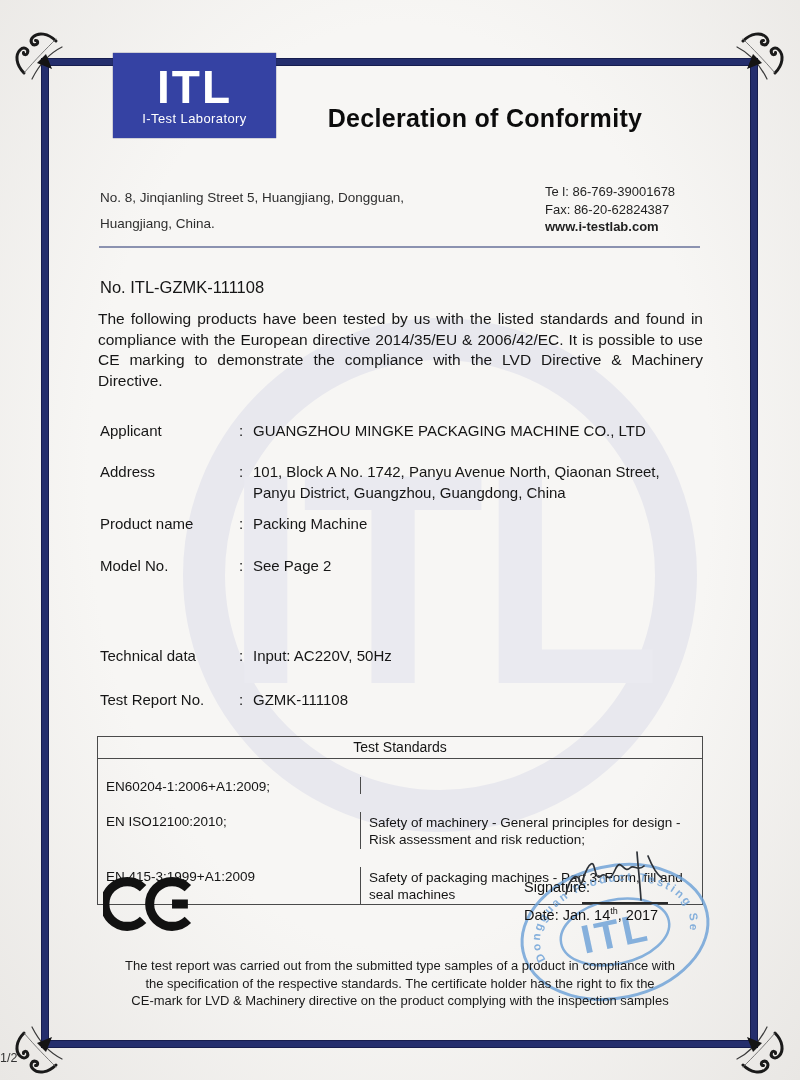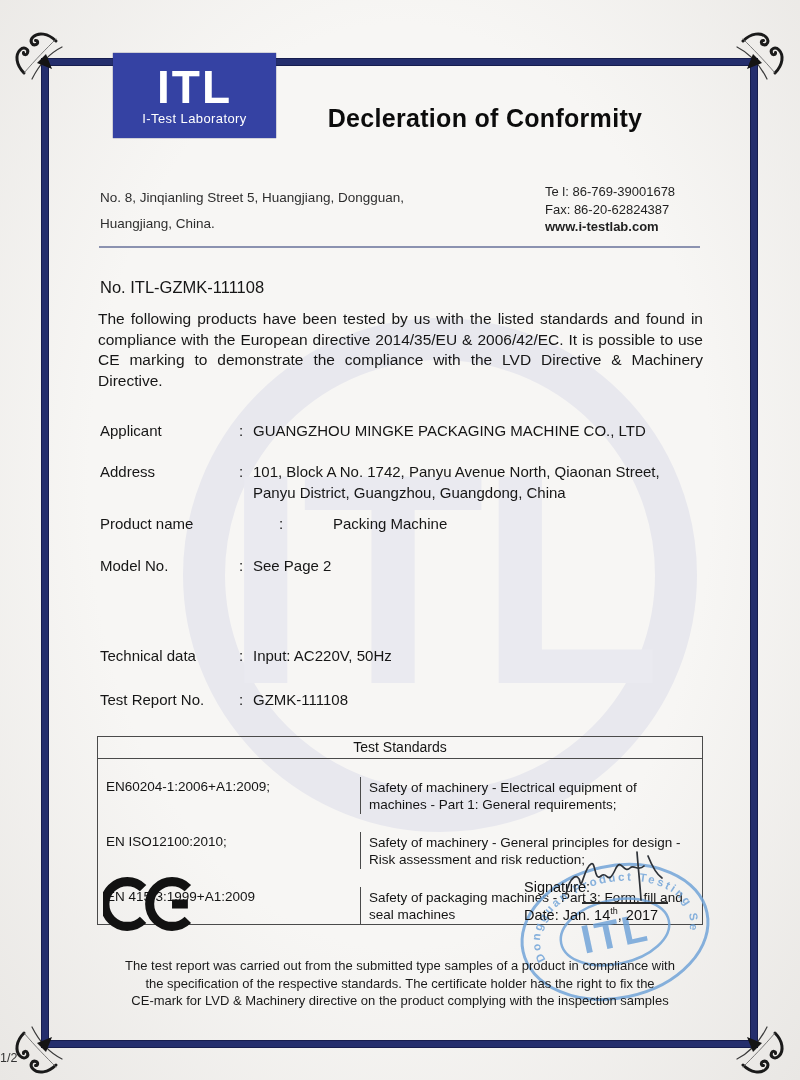--- a/index.html
+++ b/index.html
@@ -56,21 +56,21 @@
   }
 
   .field {
     position:absolute; left:100px; width:606px; z-index:2;
     display:grid; grid-template-columns:139px 14px 1fr;
     font-size:15px; line-height:20.5px; color:#161616;
   }
   .field .val { max-width:452px; }
   .f-applicant { top:421px; }
   .f-address   { top:462px; }
-  .f-product   { top:514px;gap:40px; }
+  .f-product   { top:514px; }
   .f-model     { top:556px; }
   .f-tech      { top:646px; }
   .f-report    { top:690px; }
 
   
   .std-table { position:absolute; left:97px; top:736px; width:606px; z-index:2;
     border:1.5px solid #4a4a4a; box-sizing:border-box; font-size:13.5px; color:#141414; background:transparent; }
   .std-header { text-align:center; font-size:14px; padding:2px 0 3px; border-bottom:1.5px solid #4a4a4a; }
   .std-row { display:flex;margin-top:18px; }
   .std-cell-l { width:263px; box-sizing:border-box; border-right:1.5px solid #4a4a4a; padding:2px 6px 0 8px; }
@@ -195,21 +195,20 @@
   <div class="field f-report">
     <span>Test Report No.</span>
     <span>:</span>
     <span class="val">GZMK-111108</span>
   </div>
 
   <div class="std-table">
     <div class="std-header">Test Standards</div>
     <div class="std-row">
       <div class="std-cell-l">EN60204-1:2006+A1:2009;</div>
-      <div class="std-cell-r">Safety of machinery - Electrical equipment of machines - Part 1: General requirements;</div>
     </div>
     <div class="std-row">
       <div class="std-cell-l">EN ISO12100:2010;</div>
       <div class="std-cell-r">Safety of machinery - General principles for design - Risk assessment and risk reduction;</div>
     </div>
     <div class="std-row">
       <div class="std-cell-l">EN 415-3:1999+A1:2009</div>
       <div class="std-cell-r">Safety of packaging machines - Part 3: Form, fill and seal machines</div>
     </div>
   </div>

